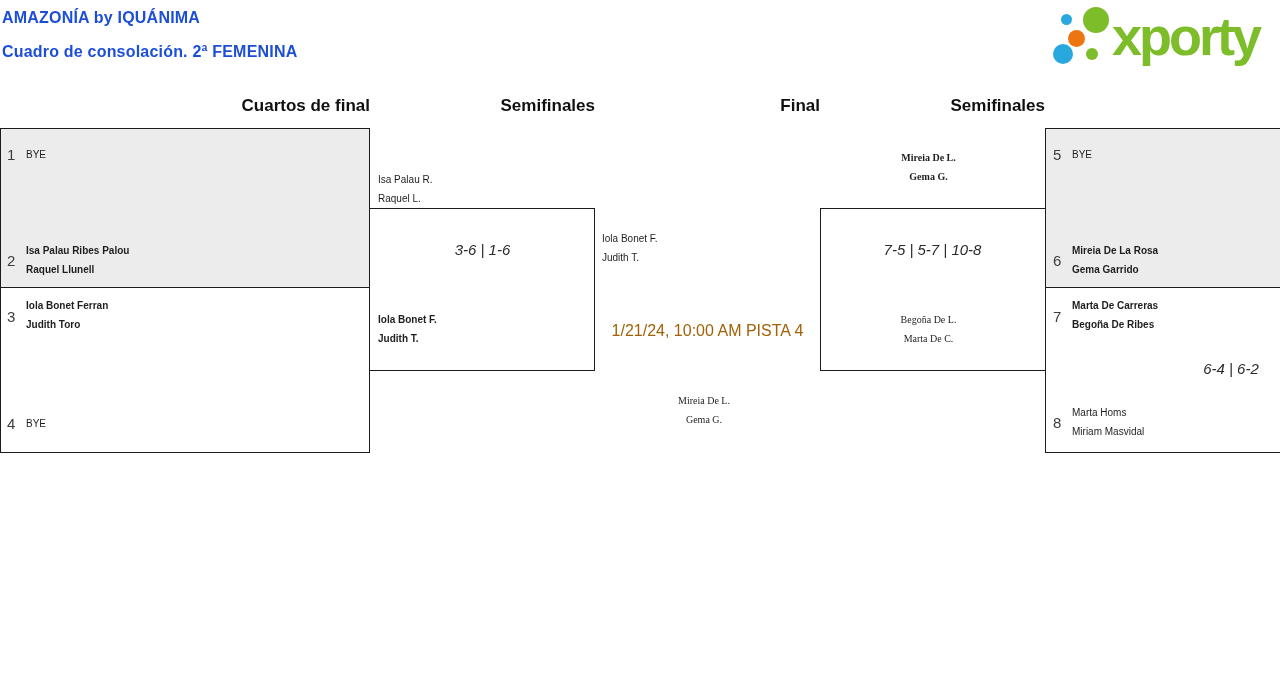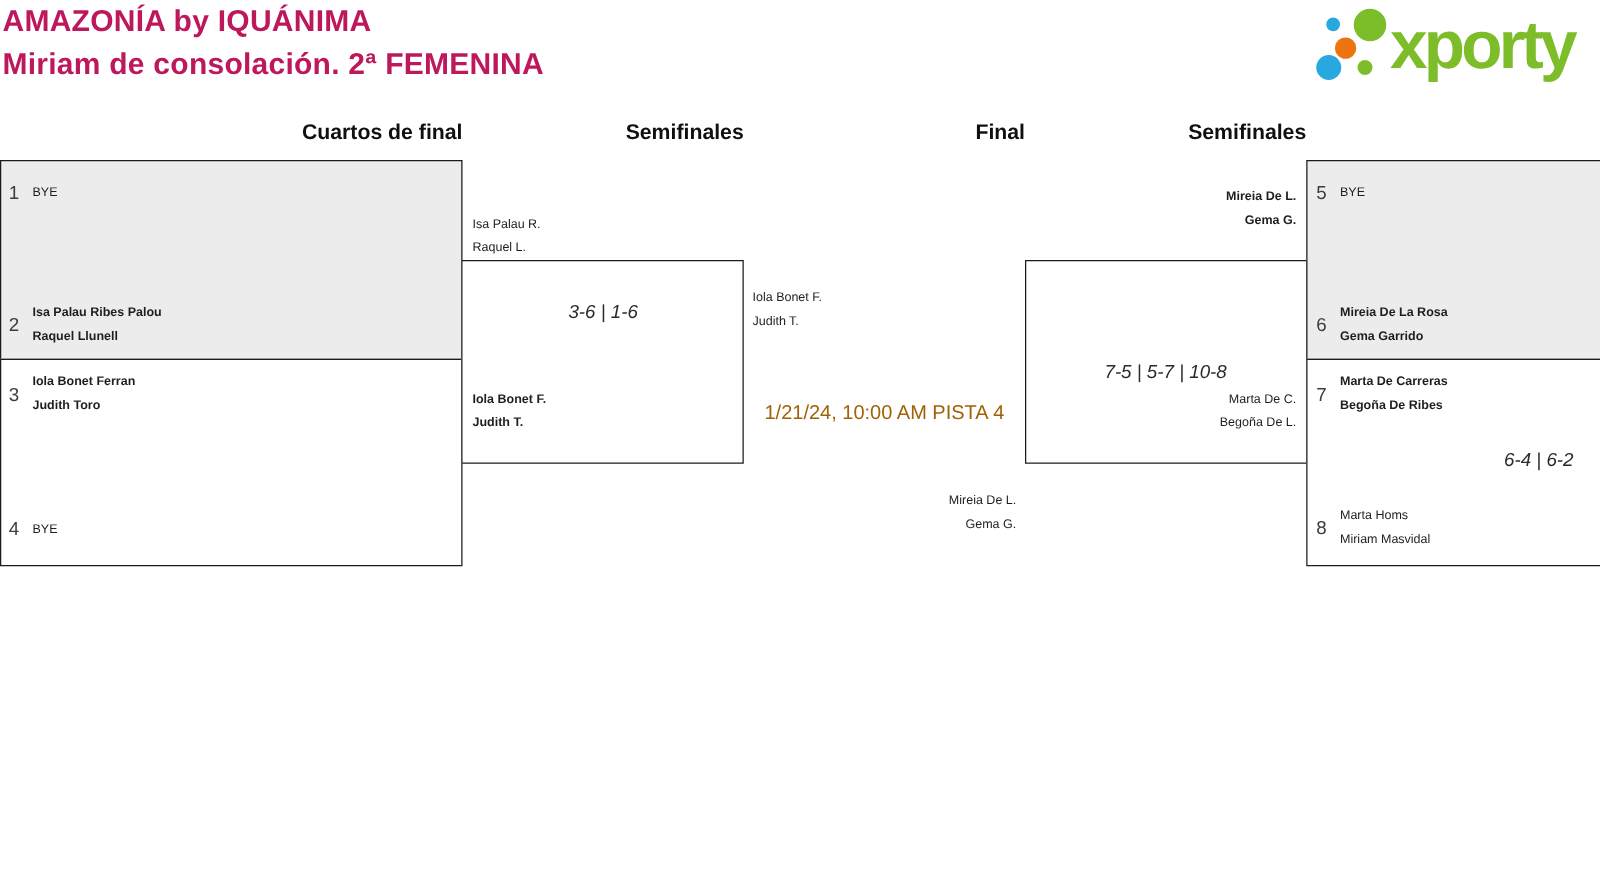--- a/index.html
+++ b/index.html
@@ -2,50 +2,50 @@
 <html><head>
 <meta charset="utf-8">
 <style>
   * { margin:0; padding:0; box-sizing:border-box; }
   html,body { width:1280px; height:697px; background:#fff; overflow:hidden;
               font-family:"Liberation Sans","DejaVu Sans",sans-serif; }
   .page { position:relative; width:1280px; height:697px; overflow:hidden; background:#fff; }
   .canvas { position:absolute; left:0; top:0; width:1420px; height:697px; }
   .abs { position:absolute; }
 
-  .title-line { font-size:24px; line-height:34px; font-weight:600; color:#be185d; letter-spacing:0.2px; }
+  .title-line { font-size:16px; line-height:34px; font-weight:600; color:#1d4ed8; letter-spacing:0.2px; }
 
   .logo { display:block; }
   .dot { position:absolute; border-radius:50%; }
   .logo-text { position:absolute; left:1112px; top:8px; font-size:54px; line-height:56px;
                font-weight:700; letter-spacing:-3px; color:#7DBD2A; }
 
   .round-header { position:absolute; top:95px; font-size:17px; line-height:22px;
                   font-weight:600; color:#101010; text-align:right; }
 
   .match-box { position:absolute; border:1px solid #1c1c1c; background:#ffffff; }
   .match-box.bye { background:#ececec; }
 
   .seed  { position:absolute; font-size:15px; line-height:19px; color:#3d3d3d; }
   .name  { position:absolute; font-size:10px; line-height:19px; color:#1e1e1e; font-weight:400; }
   .name span { display:block; }
   .winner { font-weight:700; }
-  .right { text-align:right; }
+  .right { text-align:center;font-family:Liberation Serif, serif; }
   .score { position:absolute; font-size:15px; line-height:19px; color:#2a2a2a; text-align:center;font-style:italic; }
   .schedule { position:absolute; font-size:16px; line-height:19px; color:#a16207; text-align:center; }
 </style>
 </head>
 <body>
 
 <div class="page">
   <div class="canvas">
 
     <div class="abs" style="left:2px; top:1px;">
       <div class="title-line">AMAZONÍA by IQUÁNIMA</div>
-      <div class="title-line">Miriam de consolación. 2ª FEMENINA</div>
+      <div class="title-line">Cuadro de consolación. 2ª FEMENINA</div>
     </div>
 
     <div class="logo">
       <span class="dot" style="left:1061px; top:14px; width:11px; height:11px; background:#29A8E0;"></span>
       <span class="dot" style="left:1083px; top:7px;  width:26px; height:26px; background:#7DBD2A;"></span>
       <span class="dot" style="left:1068px; top:30px; width:17px; height:17px; background:#EC7512;"></span>
       <span class="dot" style="left:1053px; top:44px; width:20px; height:20px; background:#29A8E0;"></span>
       <span class="dot" style="left:1086px; top:48px; width:12px; height:12px; background:#7DBD2A;"></span>
       <span class="logo-text">xporty</span>
     </div>
@@ -93,24 +93,24 @@
     <div class="name right" style="left:595px; top:391px; width:218px;">
       <span>Mireia De L.</span>
       <span>Gema G.</span>
     </div>
 
     <div class="name winner right" style="left:820px; top:148px; width:217px;">
       <span>Mireia De L.</span>
       <span>Gema G.</span>
     </div>
     <div class="match-box" style="left:820px; top:208px; width:226px; height:163px;"></div>
-    <div class="score" style="left:820px; top:240px; width:225px;margin-top:48px;">7-5 | 5-7 | 10-8</div>
+    <div class="score" style="left:820px; top:240px; width:225px;">7-5 | 5-7 | 10-8</div>
     <div class="name right" style="left:820px; top:310px; width:217px;">
+      <span>Begoña De L.</span>
       <span>Marta De C.</span>
-      <span>Begoña De L.</span>
     </div>
 
     <div class="match-box bye" style="left:1045px; top:128px; width:371px; height:160px;"></div>
     <div class="seed" style="left:1053px; top:145px;">5</div>
     <div class="name" style="left:1072px; top:145px;">BYE</div>
     <div class="seed" style="left:1053px; top:251px;">6</div>
     <div class="name winner" style="left:1072px; top:241px;">
       <span>Mireia De La Rosa</span>
       <span>Gema Garrido</span>
     </div>

